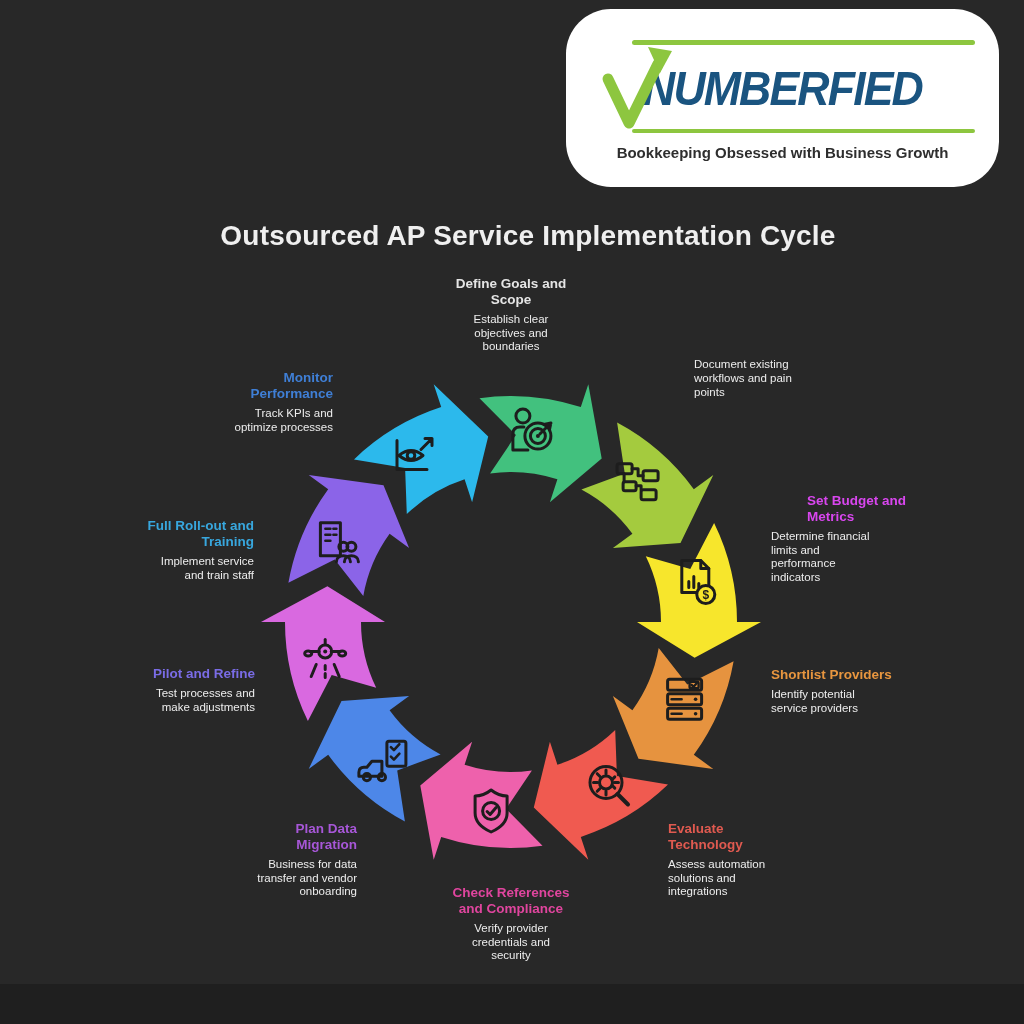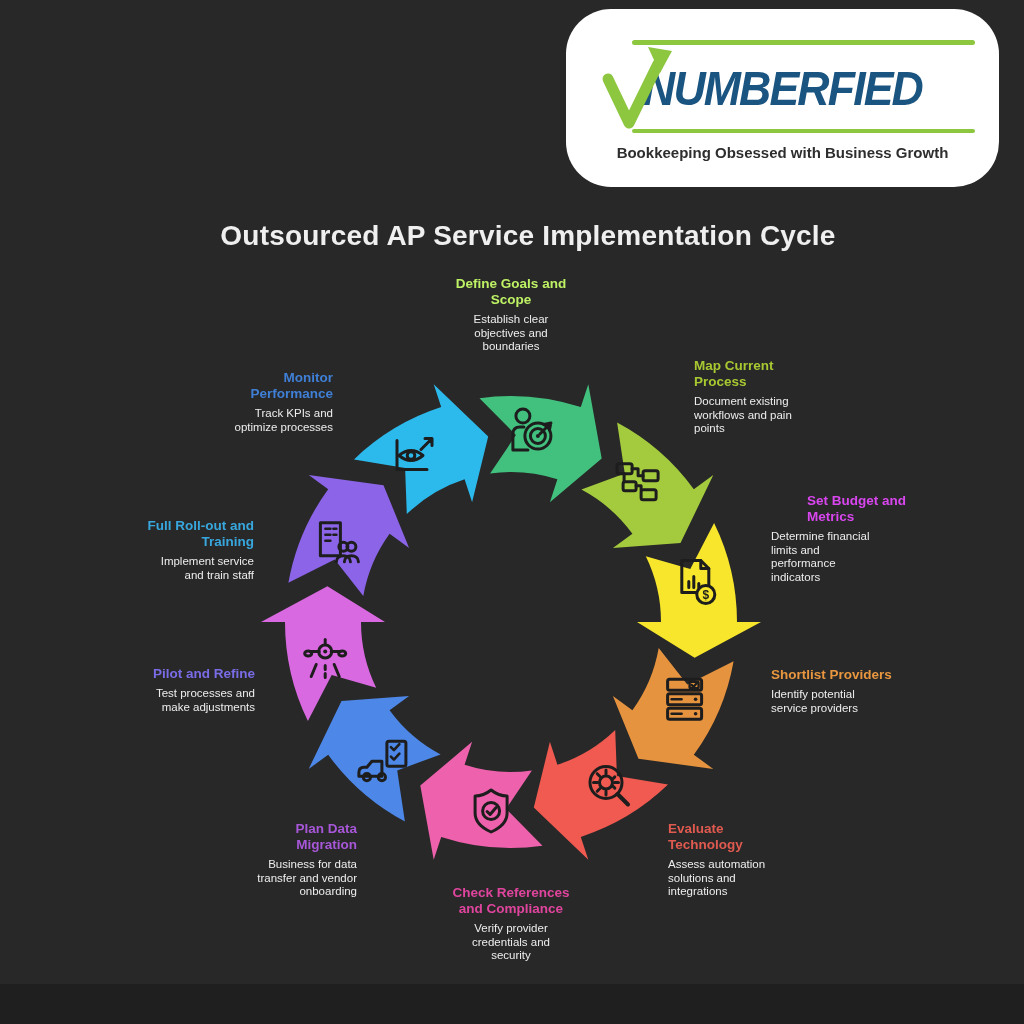--- a/index.html
+++ b/index.html
@@ -151,29 +151,27 @@
         <use href="#icon-gear-magnifier" xlink:href="#icon-gear-magnifier" transform="translate(606.0 786.5)"></use>
         <use href="#icon-shield-check" xlink:href="#icon-shield-check" transform="translate(491.1 811.0)"></use>
         <use href="#icon-truck-checklist" xlink:href="#icon-truck-checklist" transform="translate(383.9 763.2)"></use>
         <use href="#icon-airplane" xlink:href="#icon-airplane" transform="translate(325.2 661.5)"></use>
         <use href="#icon-building-people" xlink:href="#icon-building-people" transform="translate(337.4 544.7)"></use>
         <use href="#icon-eye-chart" xlink:href="#icon-eye-chart" transform="translate(416.0 457.5)"></use>
       </g>
   </svg>
 
   <div class="step" style="left:436px;top:276px;width:150px;text-align:center;">
-    <div class="t" style="color: #bef264;">Define Goals and
+    <div class="t" style="color: #e5e5e5;">Define Goals and
 Scope</div>
     <div class="d">Establish clear
 objectives and
 boundaries</div>
   </div>
   <div class="step" style="left:694px;top:358px;width:140px;text-align:left;">
-    <div class="t" style="color: rgb(168, 200, 50);">Map Current
-Process</div>
     <div class="d">Document existing
 workflows and pain
 points</div>
   </div>
   <div class="step" style="left:771px;top:493px;width:135px;text-align:left;">
     <div class="t" style="color: #d946ef; margin-left: 36px;">Set Budget and
 Metrics</div>
     <div class="d">Determine financial
 limits and
 performance

